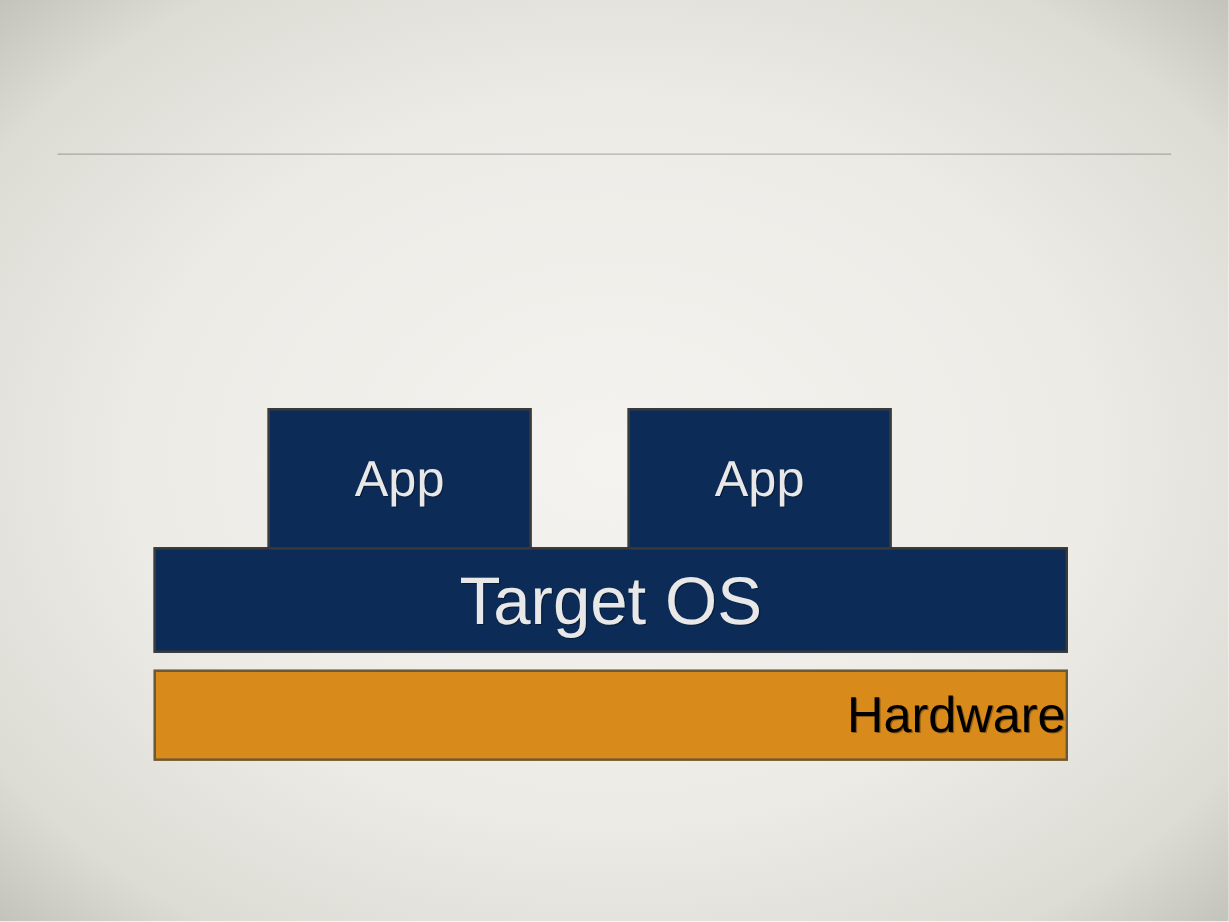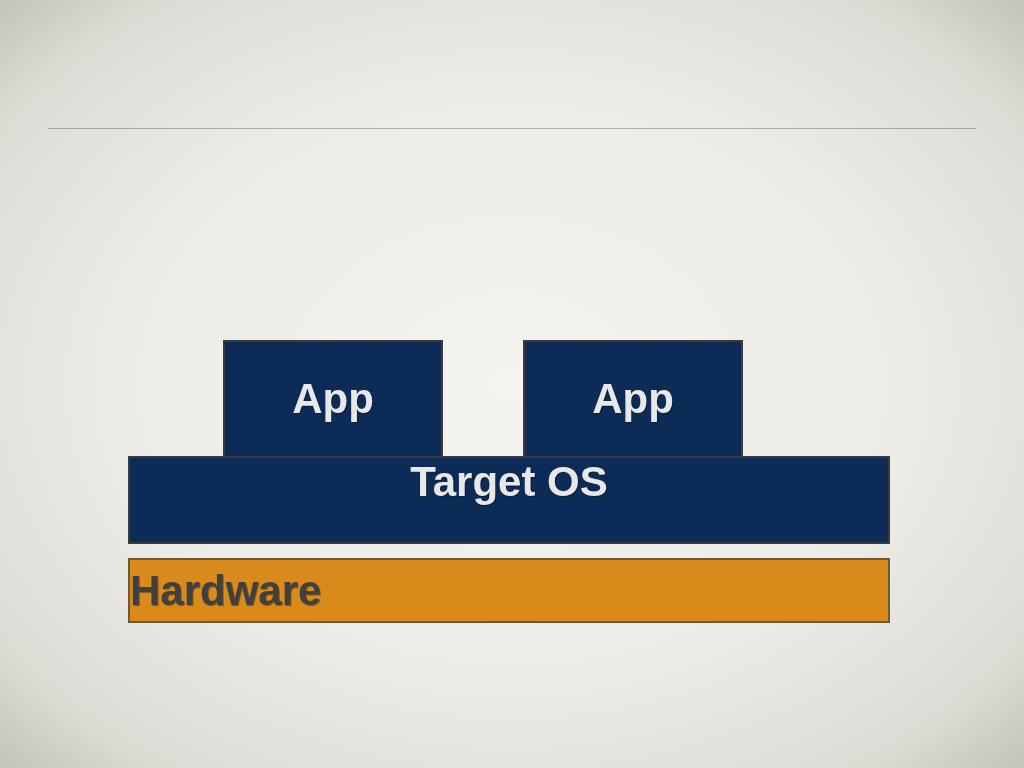--- a/index.html
+++ b/index.html
@@ -67,43 +67,43 @@
   }
   .app-left  { left: 95px; }
   .app-right { left: 395px; }
   .os-box {
     position: relative;
     width: 100%;
     height: 88px;
     background: #0c2b57;
     border: 2px solid #3a3a3a;
     color: #e8e8e8;
-    font-size: 42px;
+    font-size: 56px;
     display: flex;
+    align-items: center;
     justify-content: center;
     box-sizing: border-box;
     margin-top: -2px;
   }
   .hw-box {
     position: relative;
     width: 100%;
-    height: 65px;
+    height: 76px;
     background: #d88a1a;
     border: 2px solid #6a5a3a;
-    color: #404040;
+    color: #000000;
     font-size: 42px;
     display: flex;
     align-items: center;
-    justify-content: flex-start;
+    justify-content: flex-end;
     box-sizing: border-box;
     margin-top: 14px;
   }
   .shadow-text {
     text-shadow: 1px 1px 0 rgba(0,0,0,0.35);
-    font-weight: bold;
   }
 </style>
 </head>
 <body>
 
 <div class="slide">
 
   <div class="title-rule"></div>
 
   <div class="diagram">

